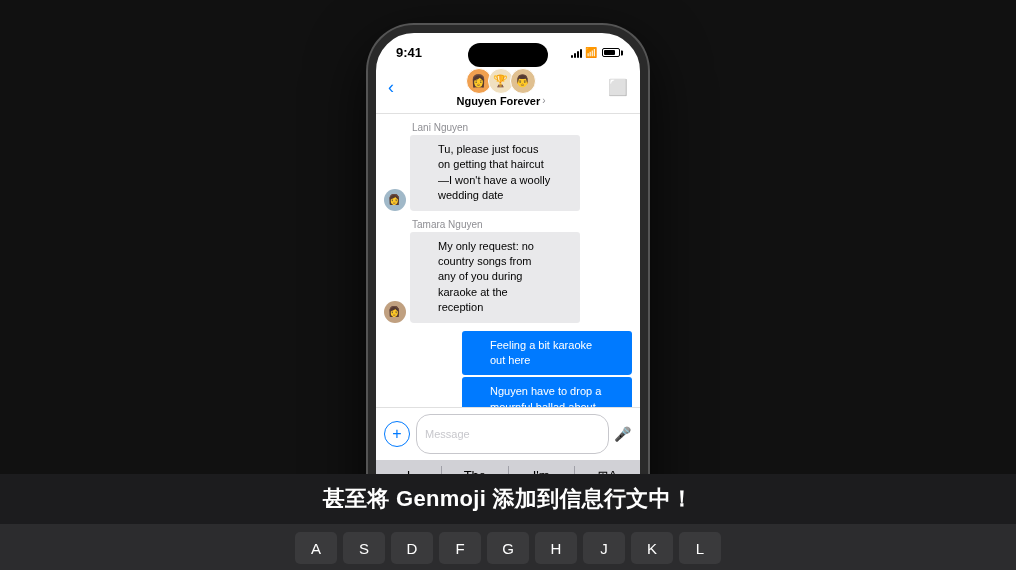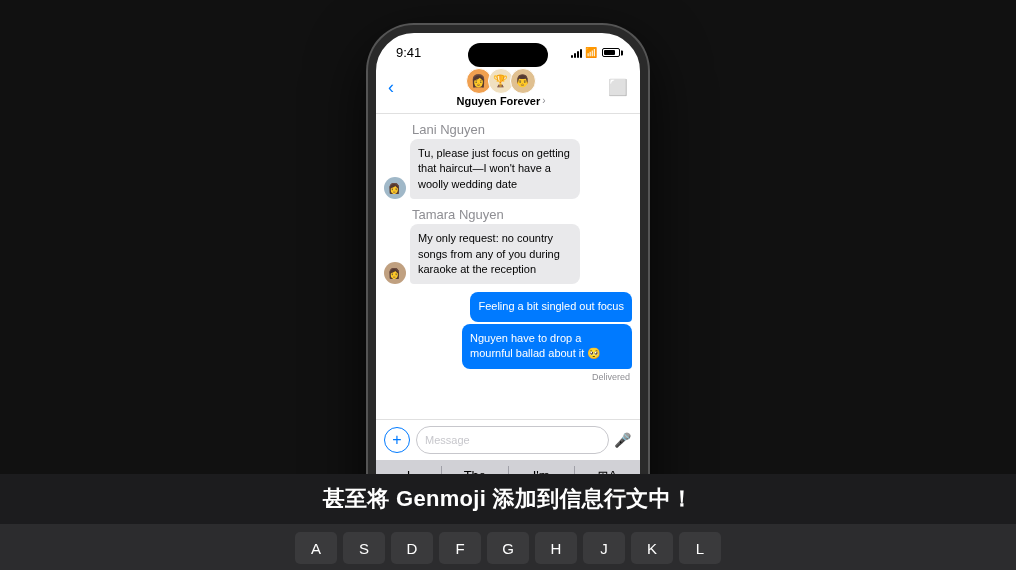--- a/index.html
+++ b/index.html
@@ -110,21 +110,21 @@
       padding: 12px 20px 4px;
       font-size: 11px;
       font-weight: 600;
       color: #000;
       position: relative;
       z-index: 5;
     }
 
     .status-time {
       font-size: 13px;
-      font-weight: 400;
+      font-weight: 700;
     }
 
     .status-icons {
       display: flex;
       align-items: center;
       gap: 4px;
     }
 
     .signal-bars {
       display: flex;
@@ -229,21 +229,21 @@
       flex: 1;
       overflow: hidden;
       padding: 8px 8px 4px;
       display: flex;
       flex-direction: column;
       gap: 4px;
       background: #fff;
     }
 
     .msg-sender-name {
-      font-size: 13px;
+      font-size: 10px;
       color: #8e8e93;
       margin-bottom: 2px;
       padding-left: 28px;
     }
 
     .msg-row {
       display: flex;
       align-items: flex-end;
       gap: 4px;
     }
@@ -256,22 +256,22 @@
       flex-shrink: 0;
       display: flex;
       align-items: center;
       justify-content: center;
       font-size: 10px;
       overflow: hidden;
     }
 
     .bubble {
       max-width: 170px;
-      padding: 7px 8px;
-      border-radius: 8px;
+      padding: 7px 28px;
+      border-radius: 3px;
       font-size: 11px;
       line-height: 1.4;
     }
 
     .bubble.incoming {
       background: #e9e9eb;
       color: #000;
       border-bottom-left-radius: 4px;
     }
 
@@ -317,21 +317,21 @@
       display: flex;
       align-items: center;
       justify-content: center;
       color: #007aff;
       font-size: 16px;
       font-weight: 300;
     }
 
     .input-field {
       flex: 1;
-      height: 28px;
+      height: 40px;
       border: 1px solid #c7c7cc;
       border-radius: 14px;
       padding: 0 8px;
       font-size: 11px;
       color: #c7c7cc;
       display: flex;
       align-items: center;
     }
 
     .input-mic {
@@ -457,21 +457,21 @@
 
       <div class="msg-group">
         <div class="msg-sender-name">Tamara Nguyen</div>
         <div class="msg-row">
           <div class="msg-avatar-small" style="background:#c0a080;">👩</div>
           <div class="bubble incoming">My only request: no country songs from any of you during karaoke at the reception</div>
         </div>
       </div>
 
       <div class="outgoing-group">
-        <div class="bubble outgoing">Feeling a bit singled out focus</div>
+        <div class="bubble outgoing">Feeling a bit karaoke out here</div>
         <div class="bubble outgoing">Nguyen have to drop a mournful ballad about it 🥺</div>
         <div class="delivered-label">Delivered</div>
       </div>
 
     </div>
 
     <div class="input-bar">
       <div class="input-plus">+</div>
       <div class="input-field">
         <span style="color:#c7c7cc;font-size:11px;">Message</span>

